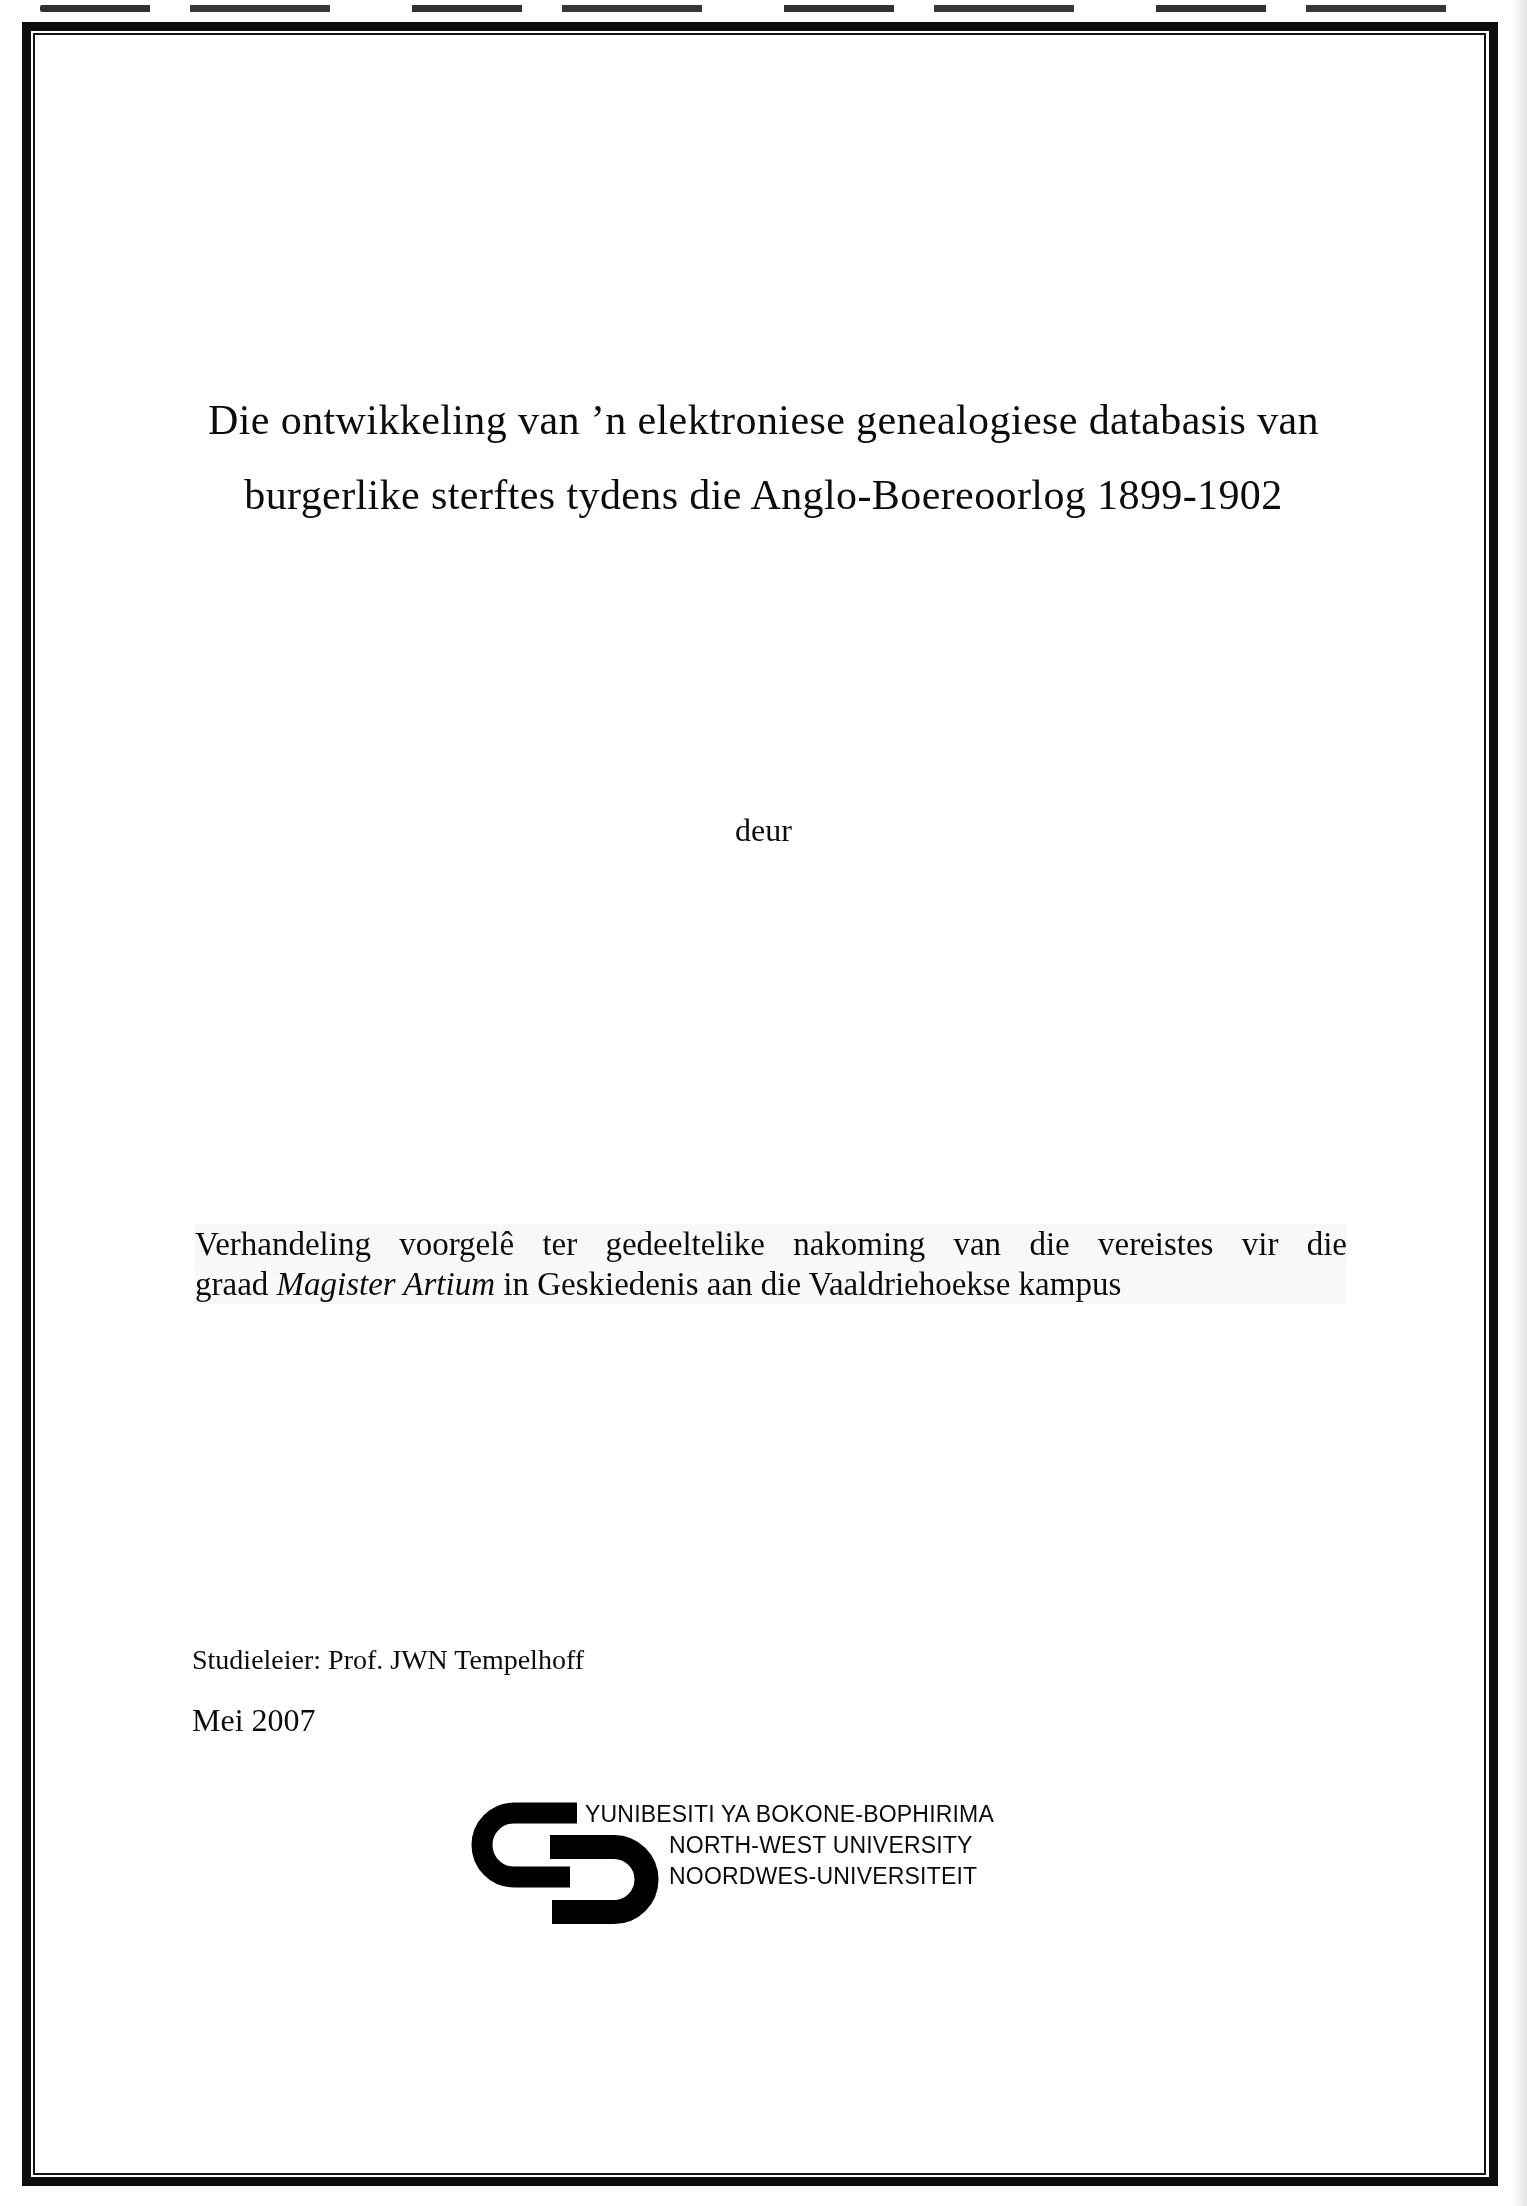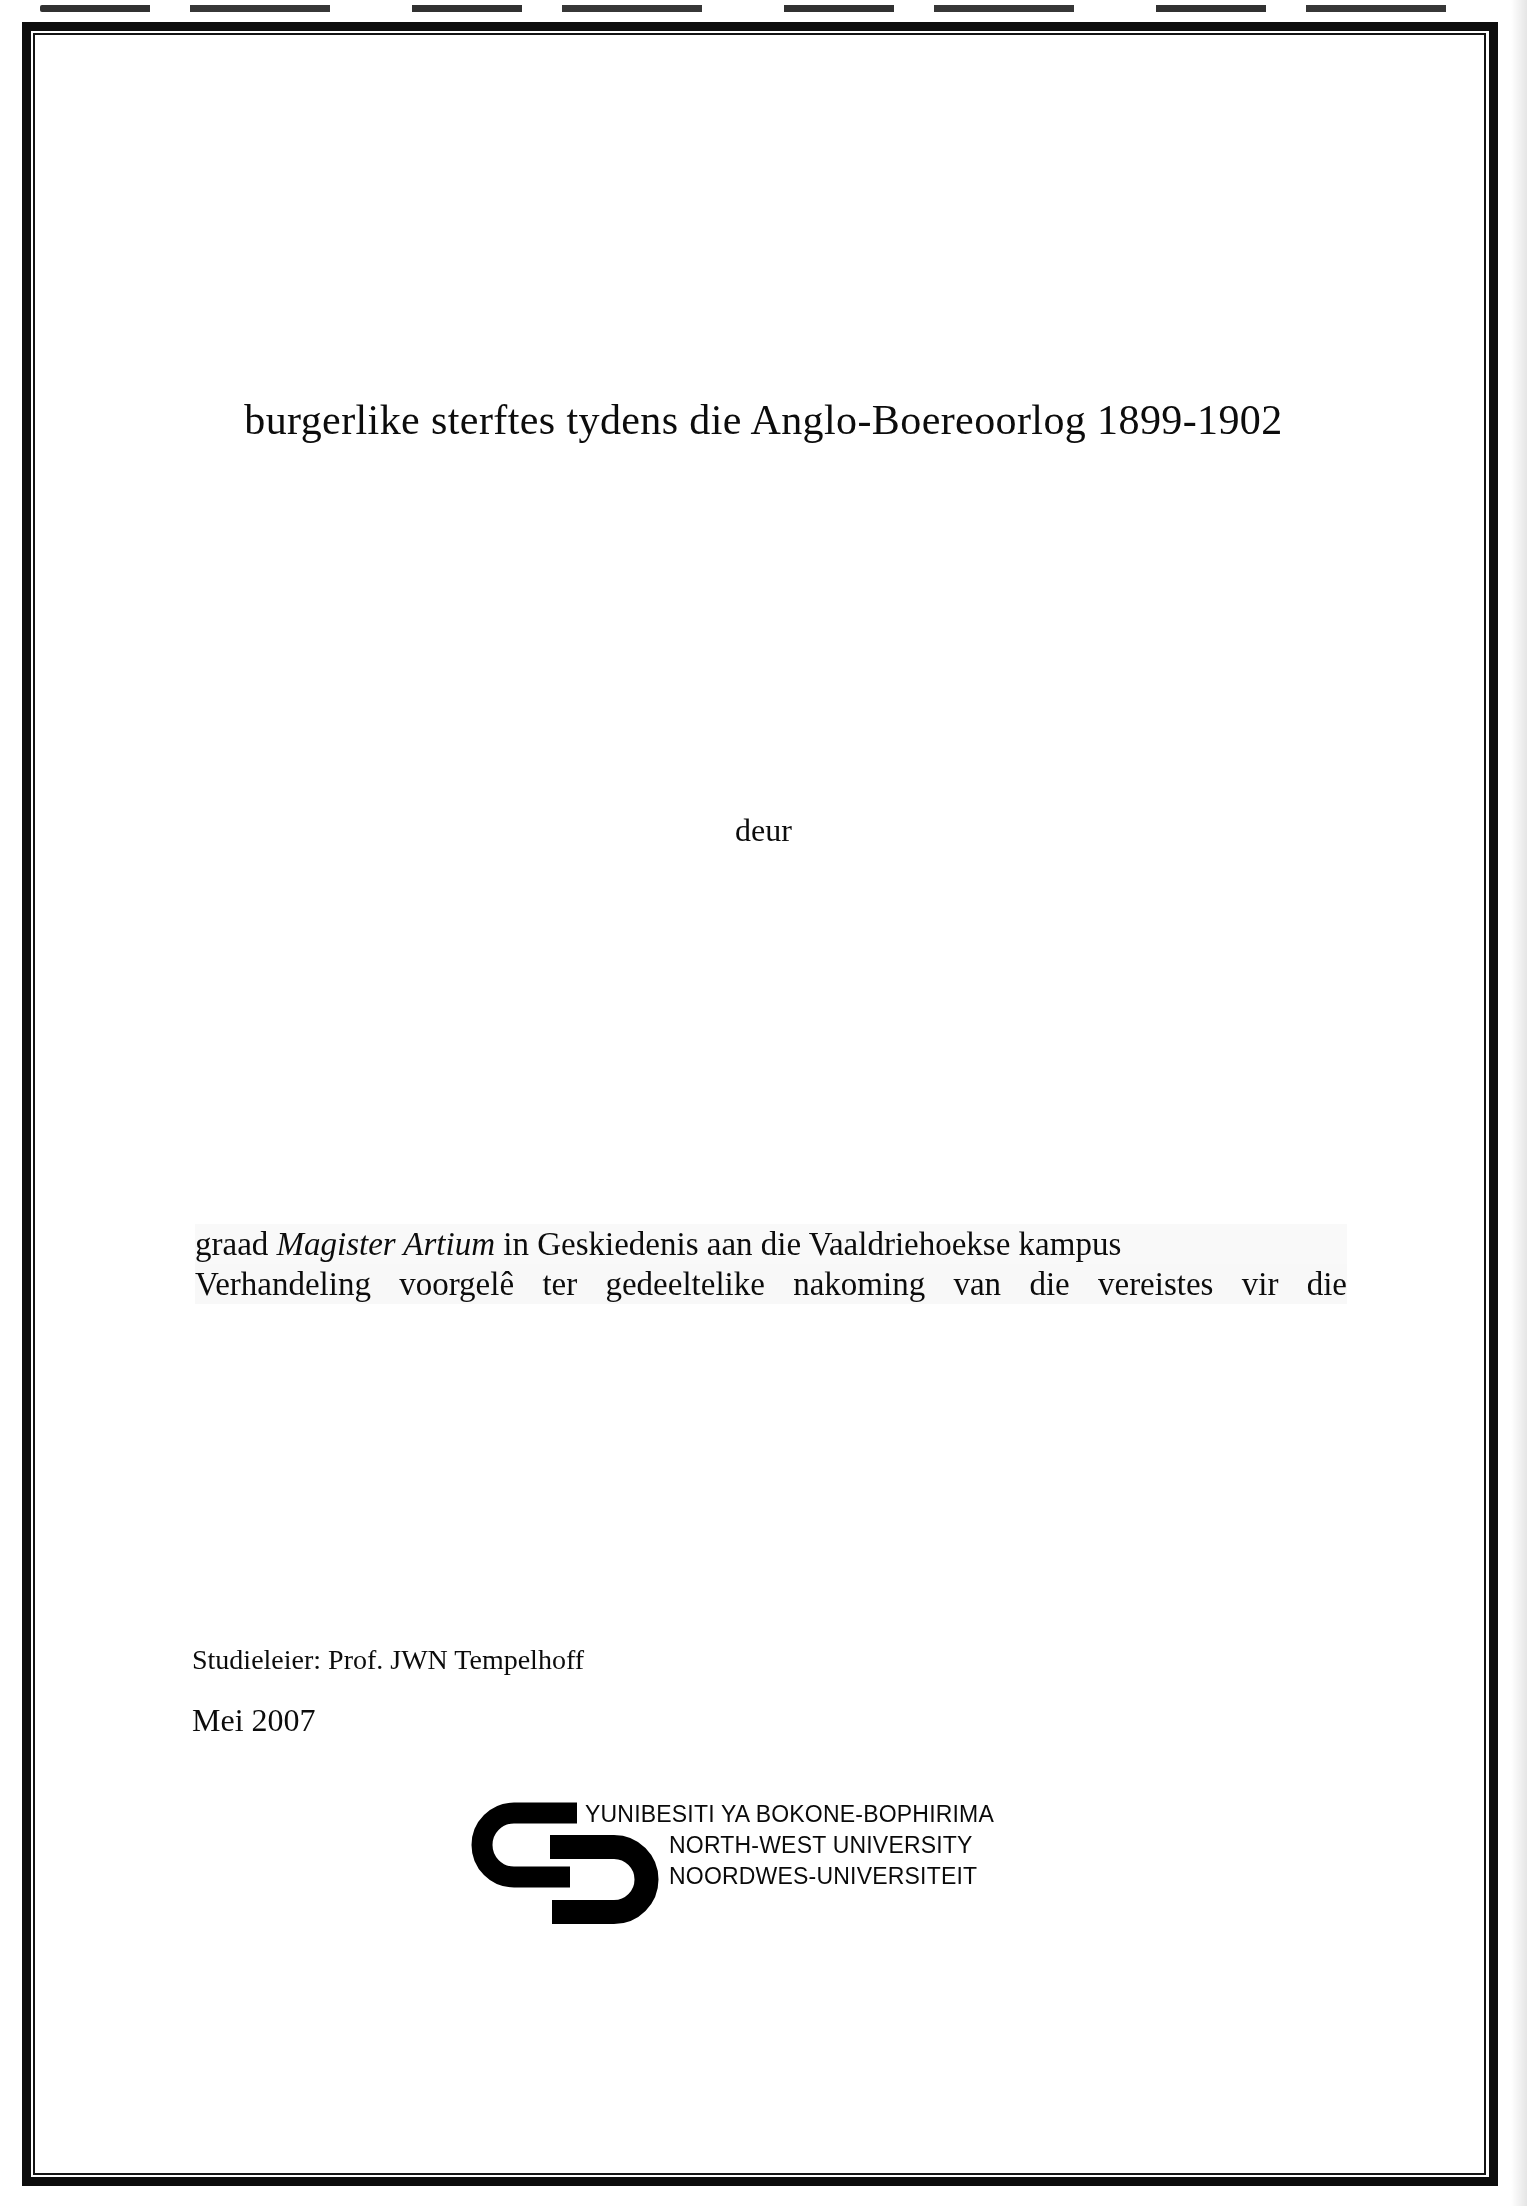--- a/index.html
+++ b/index.html
@@ -82,29 +82,30 @@
 
 <div class="page">
 
   <div class="scan-noise-top"></div>
   <div class="edge-shade-right"></div>
 
   <div class="frame-outer"></div>
   <div class="frame-inner"></div>
 
   <div class="title">
+    <div>Die ontwikkeling van ’n elektroniese genealogiese databasis van</div>
     <div>burgerlike sterftes tydens die Anglo-Boereoorlog 1899-1902</div>
   </div>
 
   <div class="byline">deur</div>
 
 
   <div class="statement">
+    <div class="st-line st-justify">Verhandeling voorgelê ter gedeeltelike nakoming van die vereistes vir die</div>
     <div class="st-line st-shade"><span>graad </span><span class="italic">Magister Artium</span><span> in Geskiedenis aan die Vaaldriehoekse kampus</span></div>
-    <div class="st-line st-justify">Verhandeling voorgelê ter gedeeltelike nakoming van die vereistes vir die</div>
   </div>
 
   <div class="supervisor">Studieleier: Prof. JWN Tempelhoff</div>
   <div class="date">Mei 2007</div>
 
   <div>
     <svg class="logo-mark" width="192" height="125" viewBox="0 0 192 125" aria-hidden="true">
       <path d="M109,11 H46 A32,32 0 0 0 46,75 H102" fill="none" stroke="#000000" stroke-width="21"></path>
       <path d="M82,45 H146 A32.5,32.5 0 0 1 146,110 H84" fill="none" stroke="#000000" stroke-width="24"></path>
     </svg>

